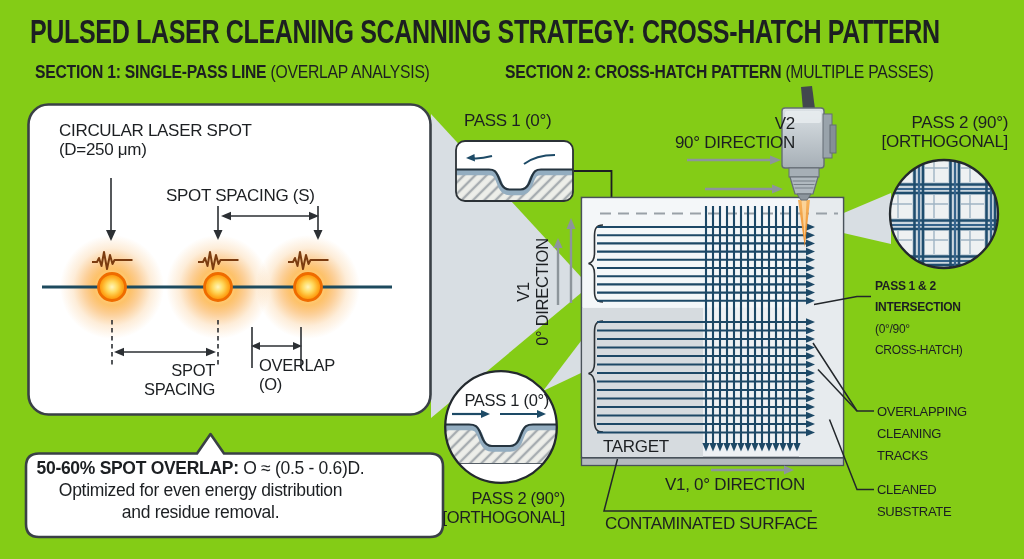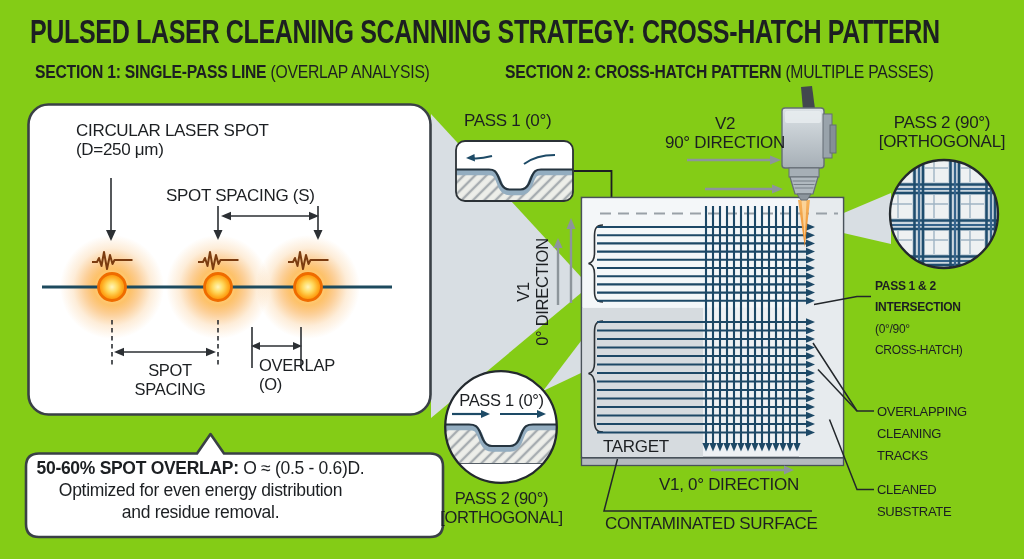--- a/index.html
+++ b/index.html
@@ -1,21 +1,21 @@
 <!DOCTYPE html>
 <html><head>
 <meta charset="utf-8">
 <style>
   html,body{margin:0;padding:0;background:#ffffff;font-family:"Liberation Sans",sans-serif;}
   #canvas{position:relative;width:1024px;height:559px;background:#84cc16;overflow:hidden;color:#1c1f22;}
   #gfx{position:absolute;left:0;top:0;}
   .txt{position:absolute;white-space:nowrap;letter-spacing:-0.3px;line-height:1.13;}
   .blk{display:block;}
   .b{font-weight:bold;}
-  .ctr{text-align:center;}
+  .ctr{text-align:right;}
   #title{left:30px;top:13px;font-size:33px;font-weight:bold;letter-spacing:-0.5px;
          transform:scaleX(0.76);transform-origin:0 0;}
   .heading{font-size:18.5px;transform:scaleX(0.85);transform-origin:0 0;}
   .heading .b{font-weight:bold;}
   .lbl{font-size:17px;}
   .lbl-s{font-size:16.5px;}
   #v1-rot{left:475px;top:271px;width:120px;height:42px;transform:rotate(-90deg);
           transform-origin:50% 50%;text-align:center;font-size:16.5px;line-height:19px;}
   #callout-text{left:29px;top:457px;width:343px;text-align:center;font-size:17.5px;line-height:22px;letter-spacing:-0.3px;}
   .int-label{font-size:12px;line-height:21.3px;}
@@ -297,21 +297,21 @@
 
 <div id="title" class="txt">PULSED LASER CLEANING SCANNING STRATEGY: CROSS-HATCH PATTERN</div>
 
 <div class="txt heading" style="left:35px;top:62px">
   <span class="b">SECTION 1: SINGLE-PASS LINE</span><span> (OVERLAP ANALYSIS)</span>
 </div>
 <div class="txt heading" style="left:505px;top:62px">
   <span class="b">SECTION 2: CROSS-HATCH PATTERN</span><span> (MULTIPLE PASSES)</span>
 </div>
 
-<div class="txt lbl" style="left:76px;top:121px">
+<div class="txt lbl" style="left:59px;top:121px">
   <span class="blk">CIRCULAR LASER SPOT</span>
   <span class="blk">(D=250 μm)</span>
 </div>
 
 <div class="txt lbl" style="left:166px;top:186px">SPOT SPACING (S)</div>
 
 <div class="txt lbl-s ctr" style="left:125px;top:361px;width:90px">
   <span class="blk">SPOT</span>
   <span class="blk">SPACING</span>
 </div>

